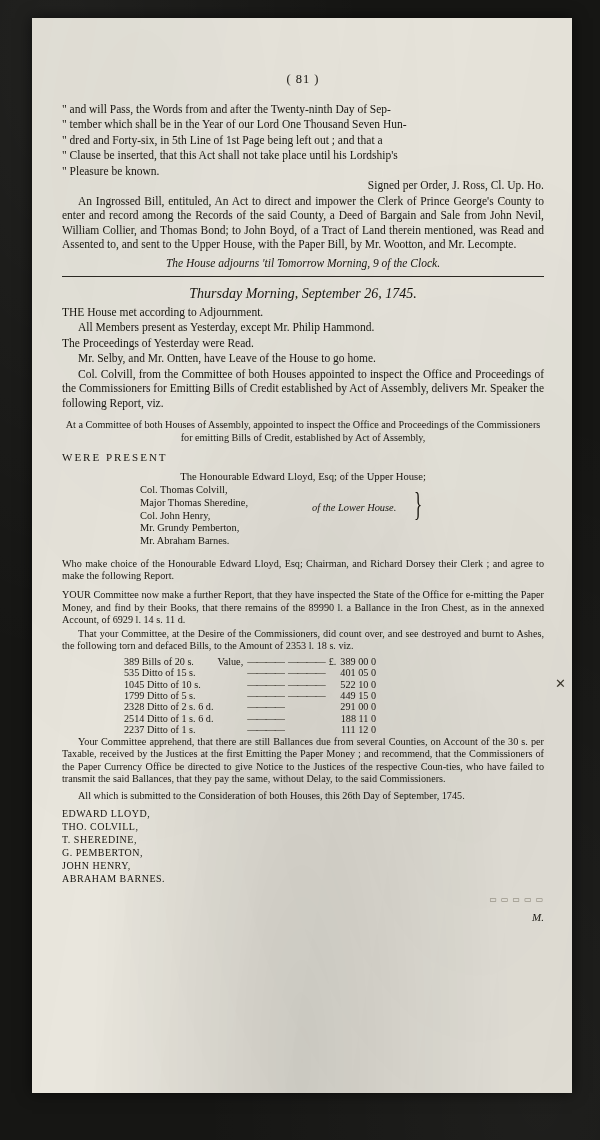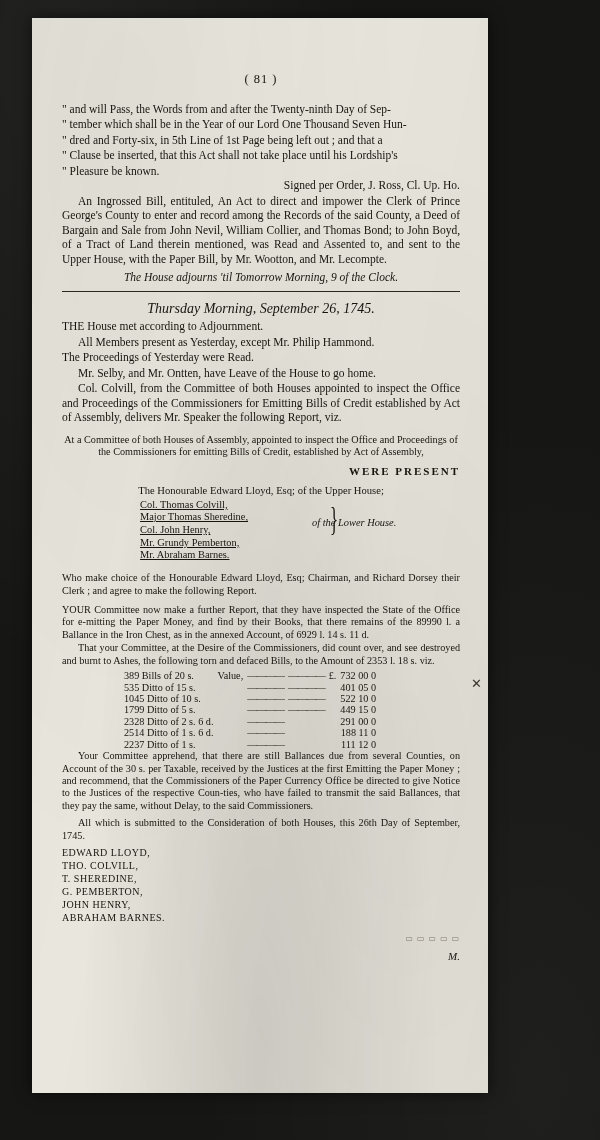--- a/index.html
+++ b/index.html
@@ -27,21 +27,21 @@
     background:
       radial-gradient(ellipse at 10% 5%, rgba(255,255,255,0.05), transparent 40%),
       radial-gradient(ellipse at 90% 95%, rgba(255,255,255,0.04), transparent 45%),
       #161614;
     z-index: 0;
   }
   #paper {
     position: absolute;
     left: 32px;
     top: 18px;
-    width: 456px;
+    width: 540px;
     height: 1075px;
     background: #e9e6dd;
     box-shadow: 0 0 14px rgba(0,0,0,0.6);
     z-index: 1;
     overflow: hidden;
   }
   
   #paper::after {
     content: "";
     position: absolute;
@@ -99,35 +99,33 @@
     position: relative;
     text-align: justify;
   }
   .small {
     font-size: 10.2px;
     line-height: 1.22;
   }
   .center { text-align: center; }
   .spaced {
     letter-spacing: 2px;
-    text-align: right;
+    text-align: left;
     font-size: 11px;
     margin: 7px 0 5px 0;
-    font-weight: bold;
   }
   .present-block {
     margin: 0 0 4px 0;
     font-size: 10.6px;
   }
   .present-title { text-align: center; }
   .members {
     position: relative;
     margin: 1px 0 0 78px;
     font-size: 10.4px;
-    text-decoration: underline;
   }
   .members div { line-height: 1.22; }
   .brace {
     position: absolute;
     right: 118px;
     top: 6px;
     font-size: 34px;
     line-height: 28px;
     transform: scaleX(0.5);
   }
@@ -242,21 +240,21 @@
       <p class="small indent">That your Committee, at the Desire of the Commissioners, did count over, and see destroyed and burnt to Ashes, the following torn and defaced Bills, to the Amount of 2353 l. 18 s.  viz.</p>
 
       <table class="table-acct">
         <tbody>
             <tr>
           <td>389 Bills of 20 s.</td>
           <td>Value,</td>
           <td class="dashcell">————</td>
           <td class="dashcell">————</td>
           <td class="amt">£.</td>
-          <td class="amt">732  00  0</td>
+          <td class="amt">389  00  0</td>
         </tr>
         <tr>
           <td>535 Ditto of 15 s.</td>
           <td></td>
           <td class="dashcell">————</td>
           <td class="dashcell">————</td>
           <td class="amt"></td>
           <td class="amt">401  05  0</td>
         </tr>
         <tr>

